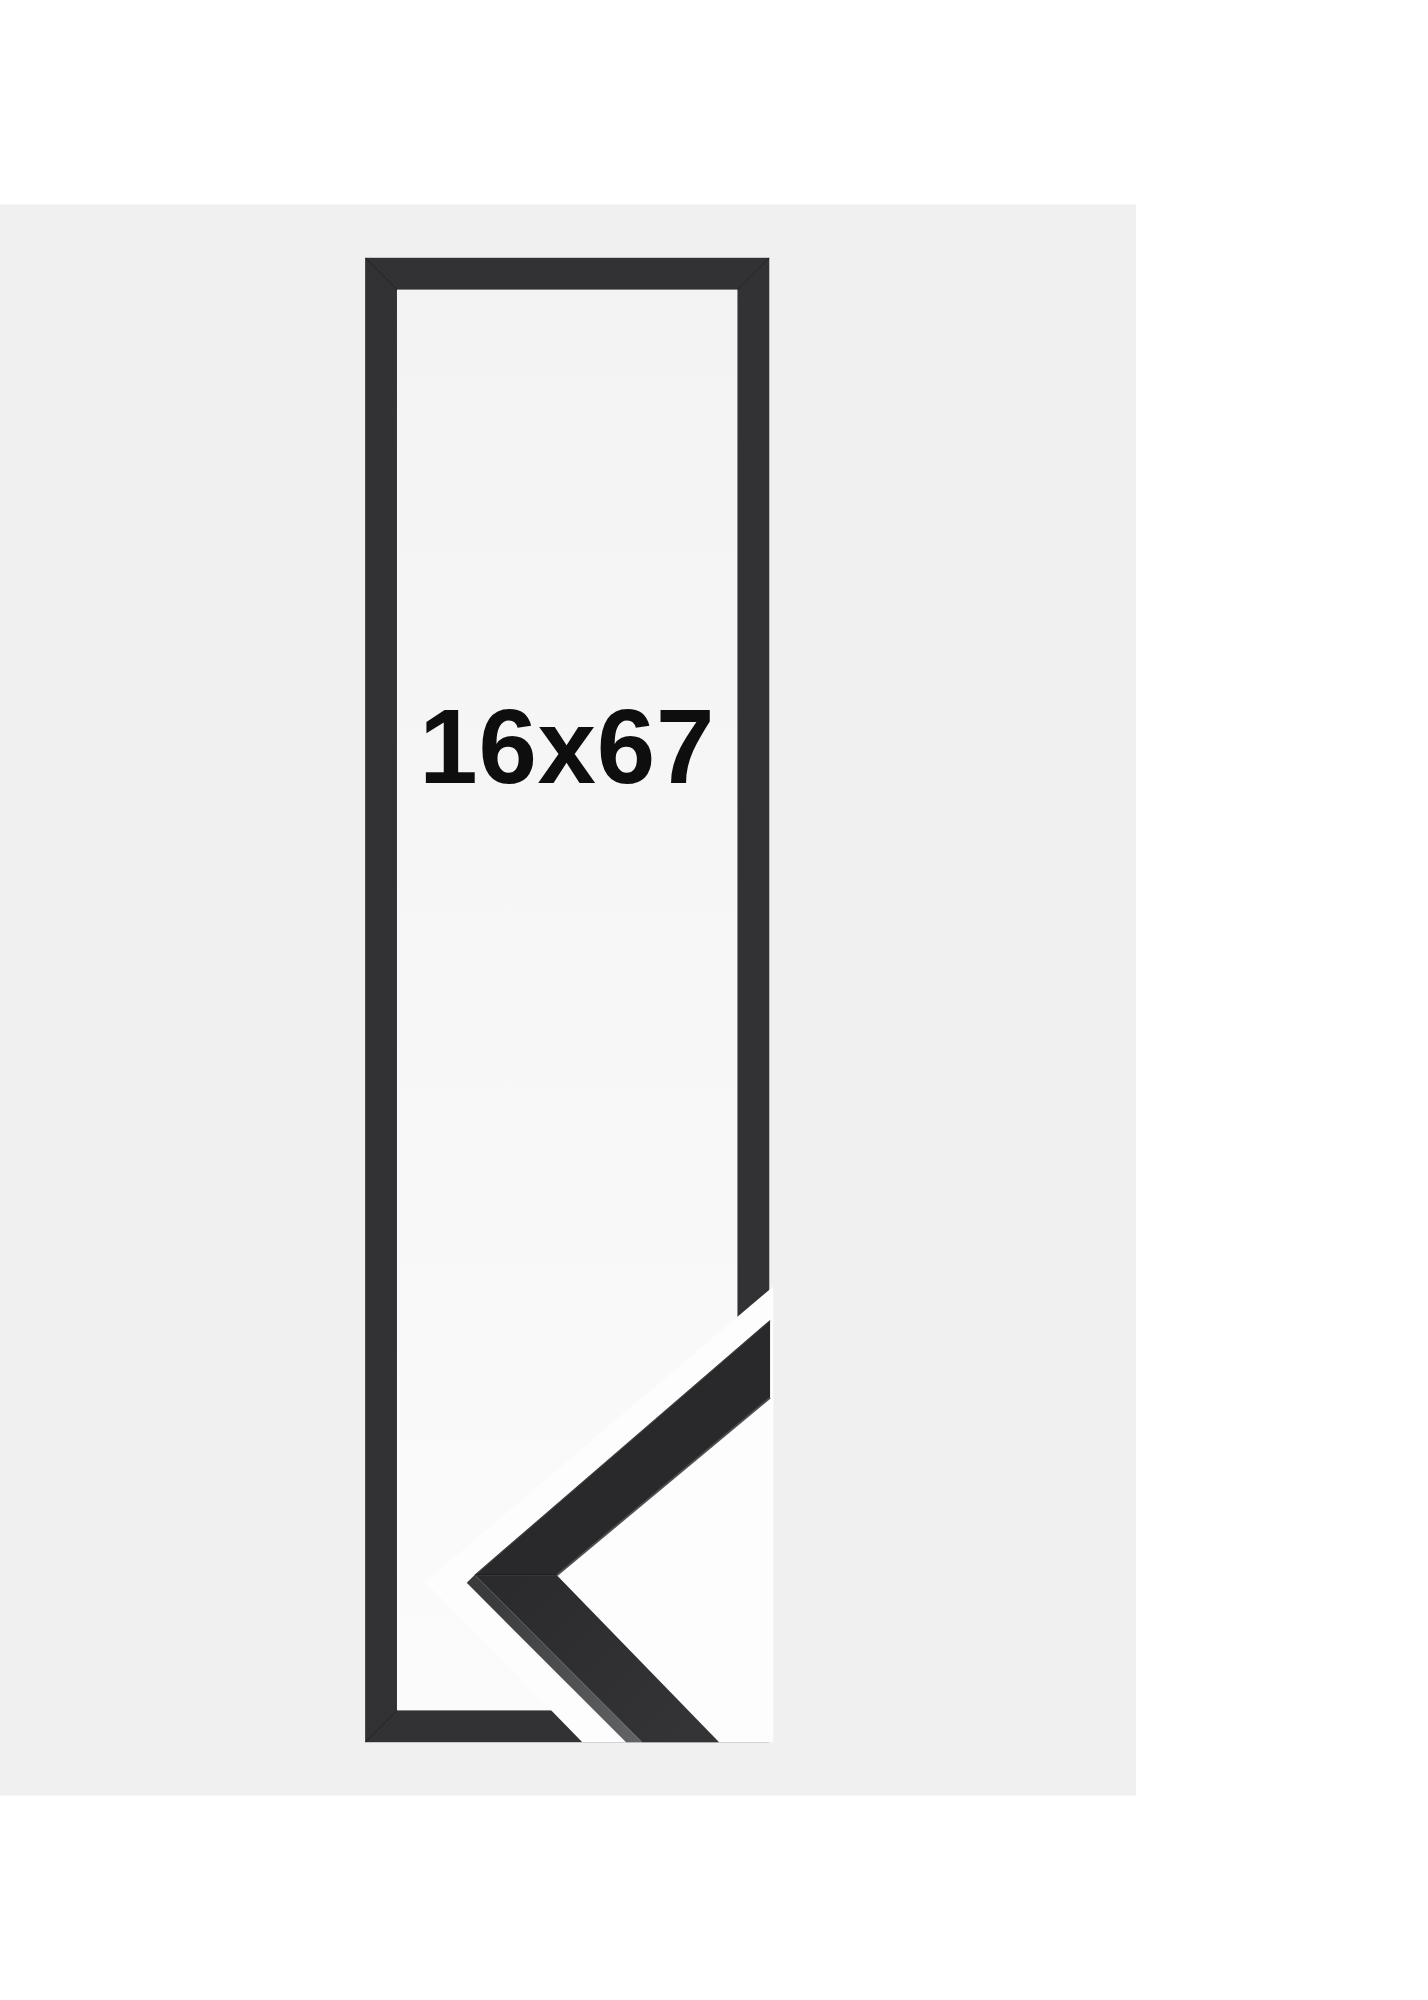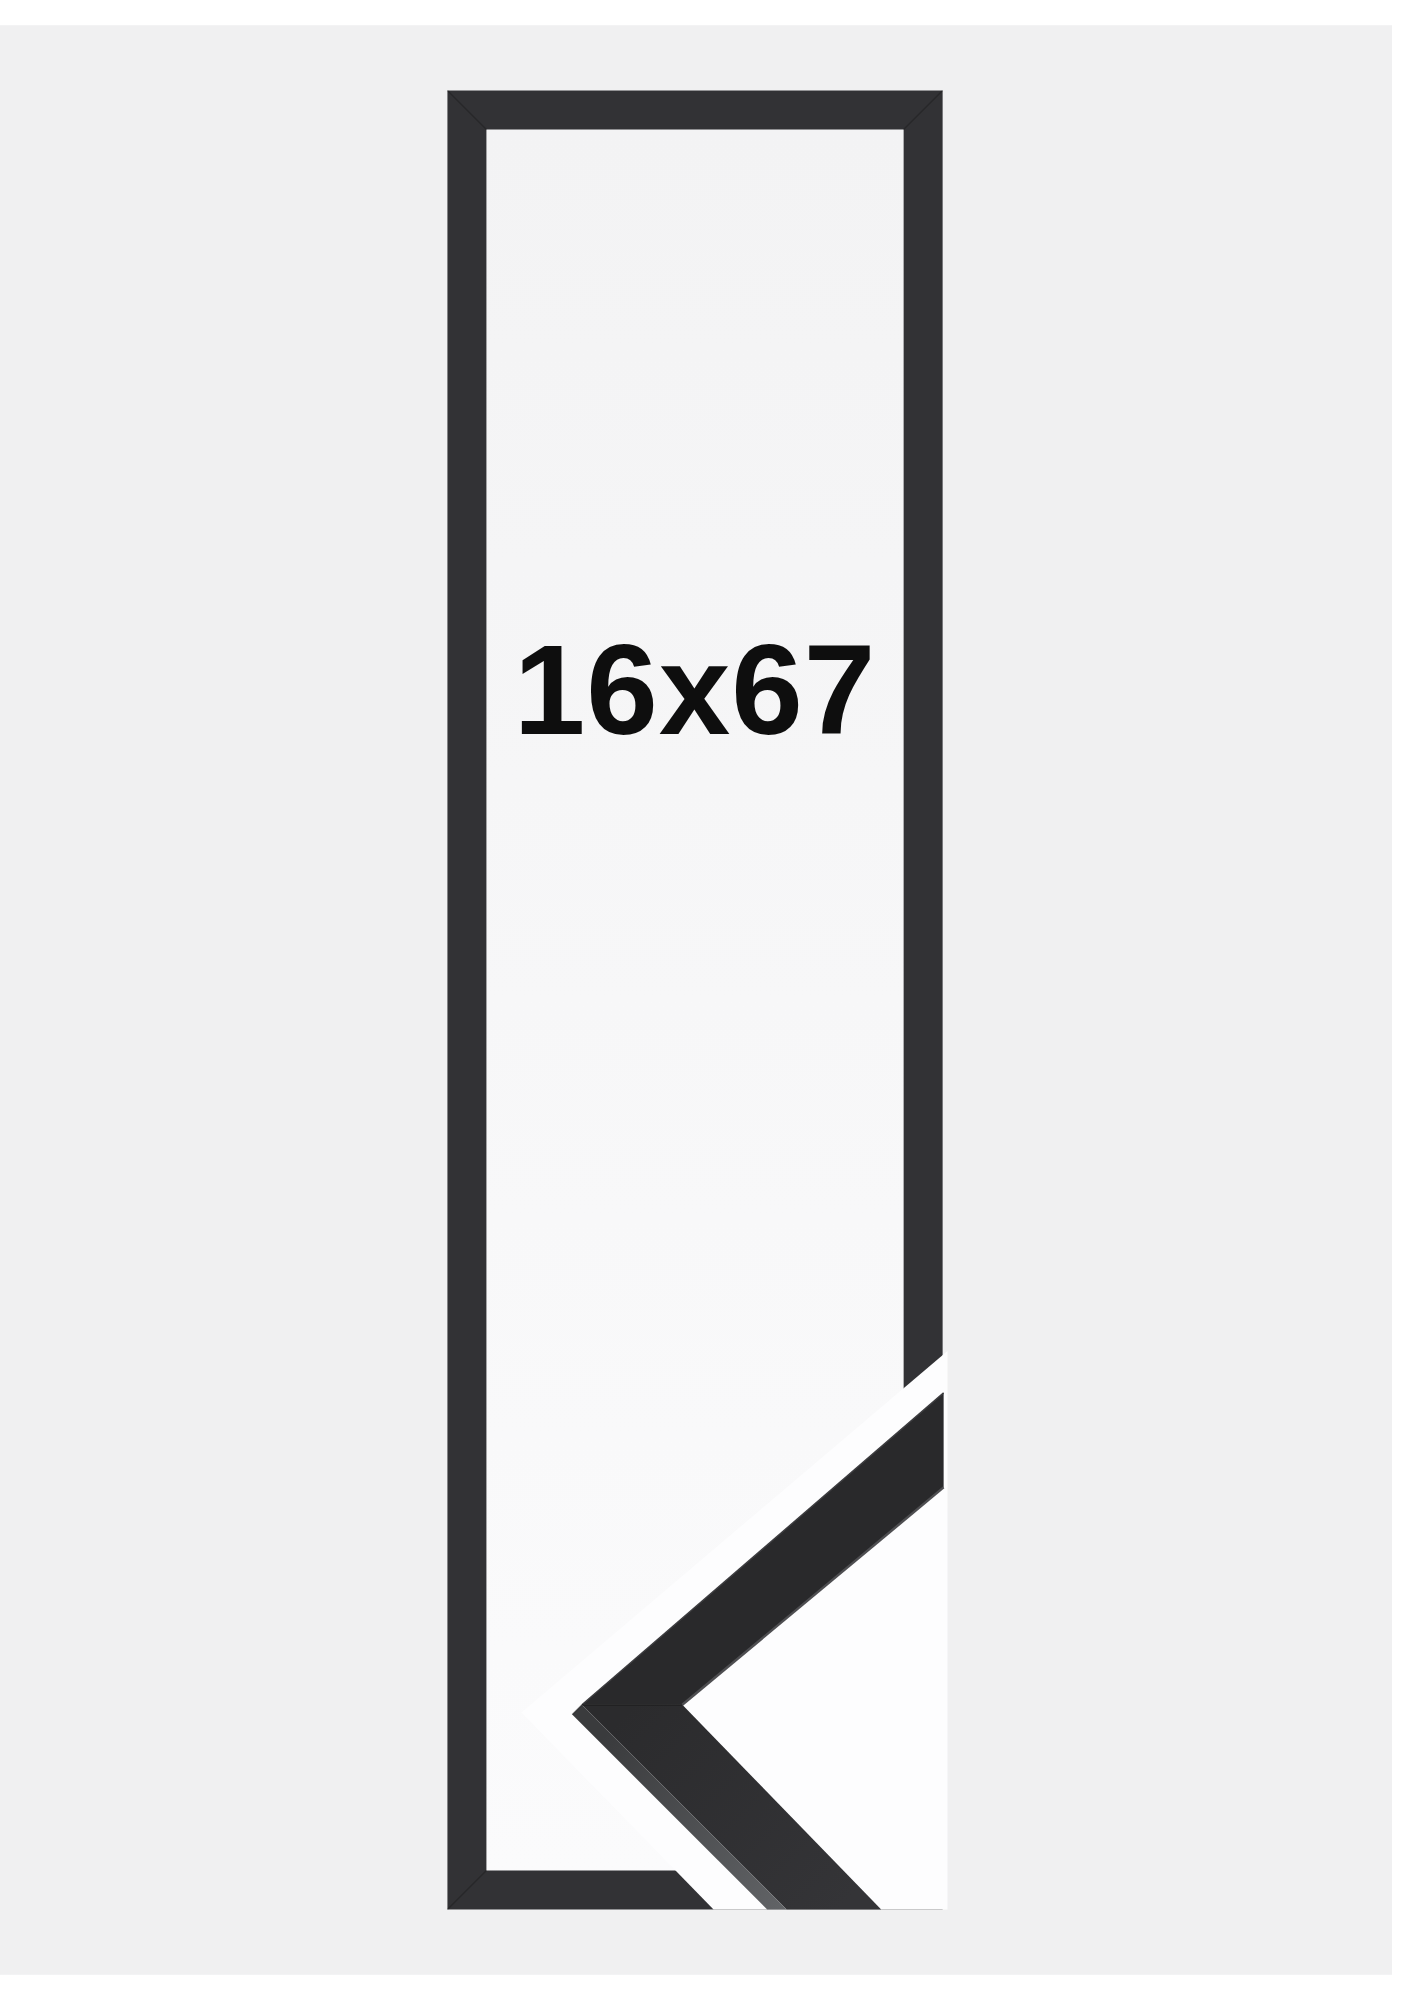--- a/index.html
+++ b/index.html
@@ -2,21 +2,21 @@
 <html><head>
 <meta charset="utf-8">
 <style>
   html, body {
     margin: 0;
     padding: 0;
     background: #ffffff;
   }
   .stage {
     position: relative;
-    width: 1392px;
+    width: 1136px;
     height: 2000px;
     overflow: hidden;
     font-family: "Liberation Sans", sans-serif;
   }
   .stage svg {
     display: block;
     width: 100%;
     height: 100%;
   }
   .size-label-text {

